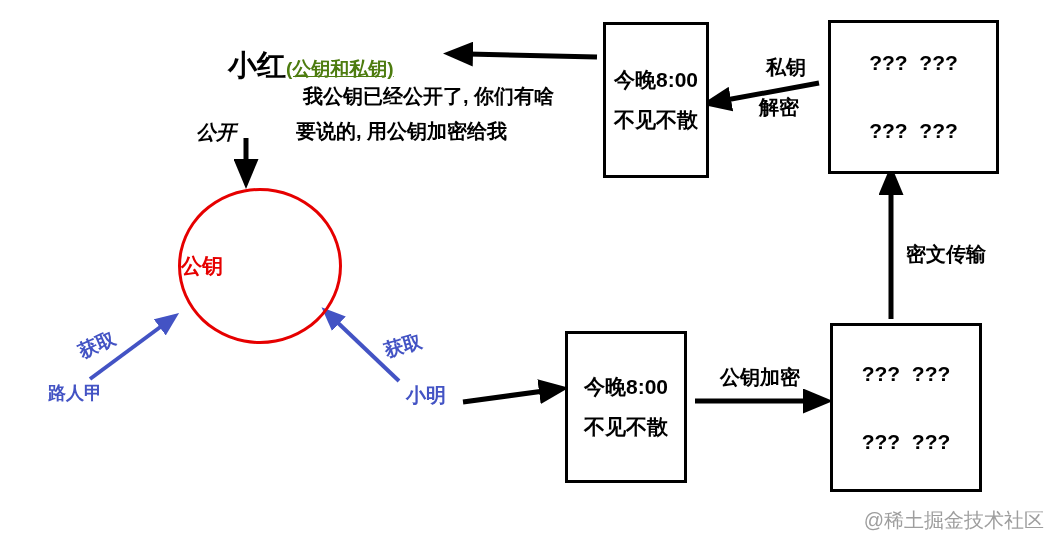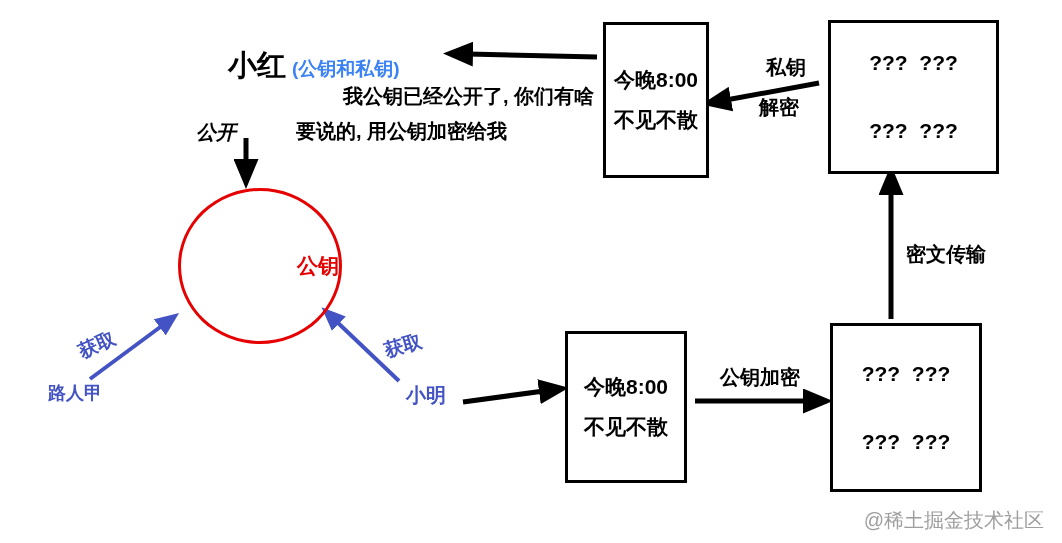--- a/index.html
+++ b/index.html
@@ -27,34 +27,33 @@
     color: #000000;
     white-space: pre;
     line-height: 1.15;
   }
   .blue { color: #4353c4; }
   .name-row {
     position: absolute;
     left: 228px; top: 46px;
     display: flex;
     align-items: baseline;
-    gap: 6px;
     white-space: pre;
   }
   .name-main { font-size: 29px; font-weight: bold; color: #000; }
-  .name-note { font-size: 19px; font-weight: bold; color: #3b82f6; }
+  .name-note { font-size: 19px; font-weight: bold; color: #4d7c0f; text-decoration: underline; }
   .circle {
     position: absolute;
     left: 178px; top: 188px;
     width: 158px; height: 150px;
     border: 3px solid #e60000;
     border-radius: 50%;
     display: flex;
     align-items: center;
-    justify-content: flex-end;
+    justify-content: flex-start;
   }
   .circle-label {
     font-size: 21px;
     font-weight: bold;
     color: #e60000;
   }
   .box {
     position: absolute;
     border: 3px solid #000000;
     background: #ffffff;
@@ -101,21 +100,21 @@
     <line x1="463" y1="402" x2="544" y2="391" stroke="#000" stroke-width="5" marker-end="url(#ah-black)"></line>
     <line x1="695" y1="401" x2="808" y2="401" stroke="#000" stroke-width="5" marker-end="url(#ah-black)"></line>
     <line x1="891" y1="319" x2="891" y2="190" stroke="#000" stroke-width="5" marker-end="url(#ah-black)"></line>
     <line x1="819" y1="83" x2="726" y2="100" stroke="#000" stroke-width="5" marker-end="url(#ah-black)"></line>
   </svg>
 
   <div class="name-row">
     <span class="name-main">小红</span>
     <span class="name-note">(公钥和私钥)</span>
   </div>
-  <div class="txt" style="left:303px; top:85px; font-size:20px;margin-left:40px;">我公钥已经公开了, 你们有啥</div>
+  <div class="txt" style="left:303px; top:85px; font-size:20px;">我公钥已经公开了, 你们有啥</div>
   <div class="txt" style="left:296px; top:120px; font-size:20px;">要说的, 用公钥加密给我</div>
 
   <div class="txt" style="left:196px; top:121px; font-size:20px;font-style:italic;">公开</div>
 
   <div class="circle">
     <span class="circle-label">公钥</span>
   </div>
 
   <div class="txt blue" style="left:78px; top:334px; font-size:19px; transform:rotate(-24deg);">获取</div>
   <div class="txt blue" style="left:48px; top:383px; font-size:18px;">路人甲</div>

